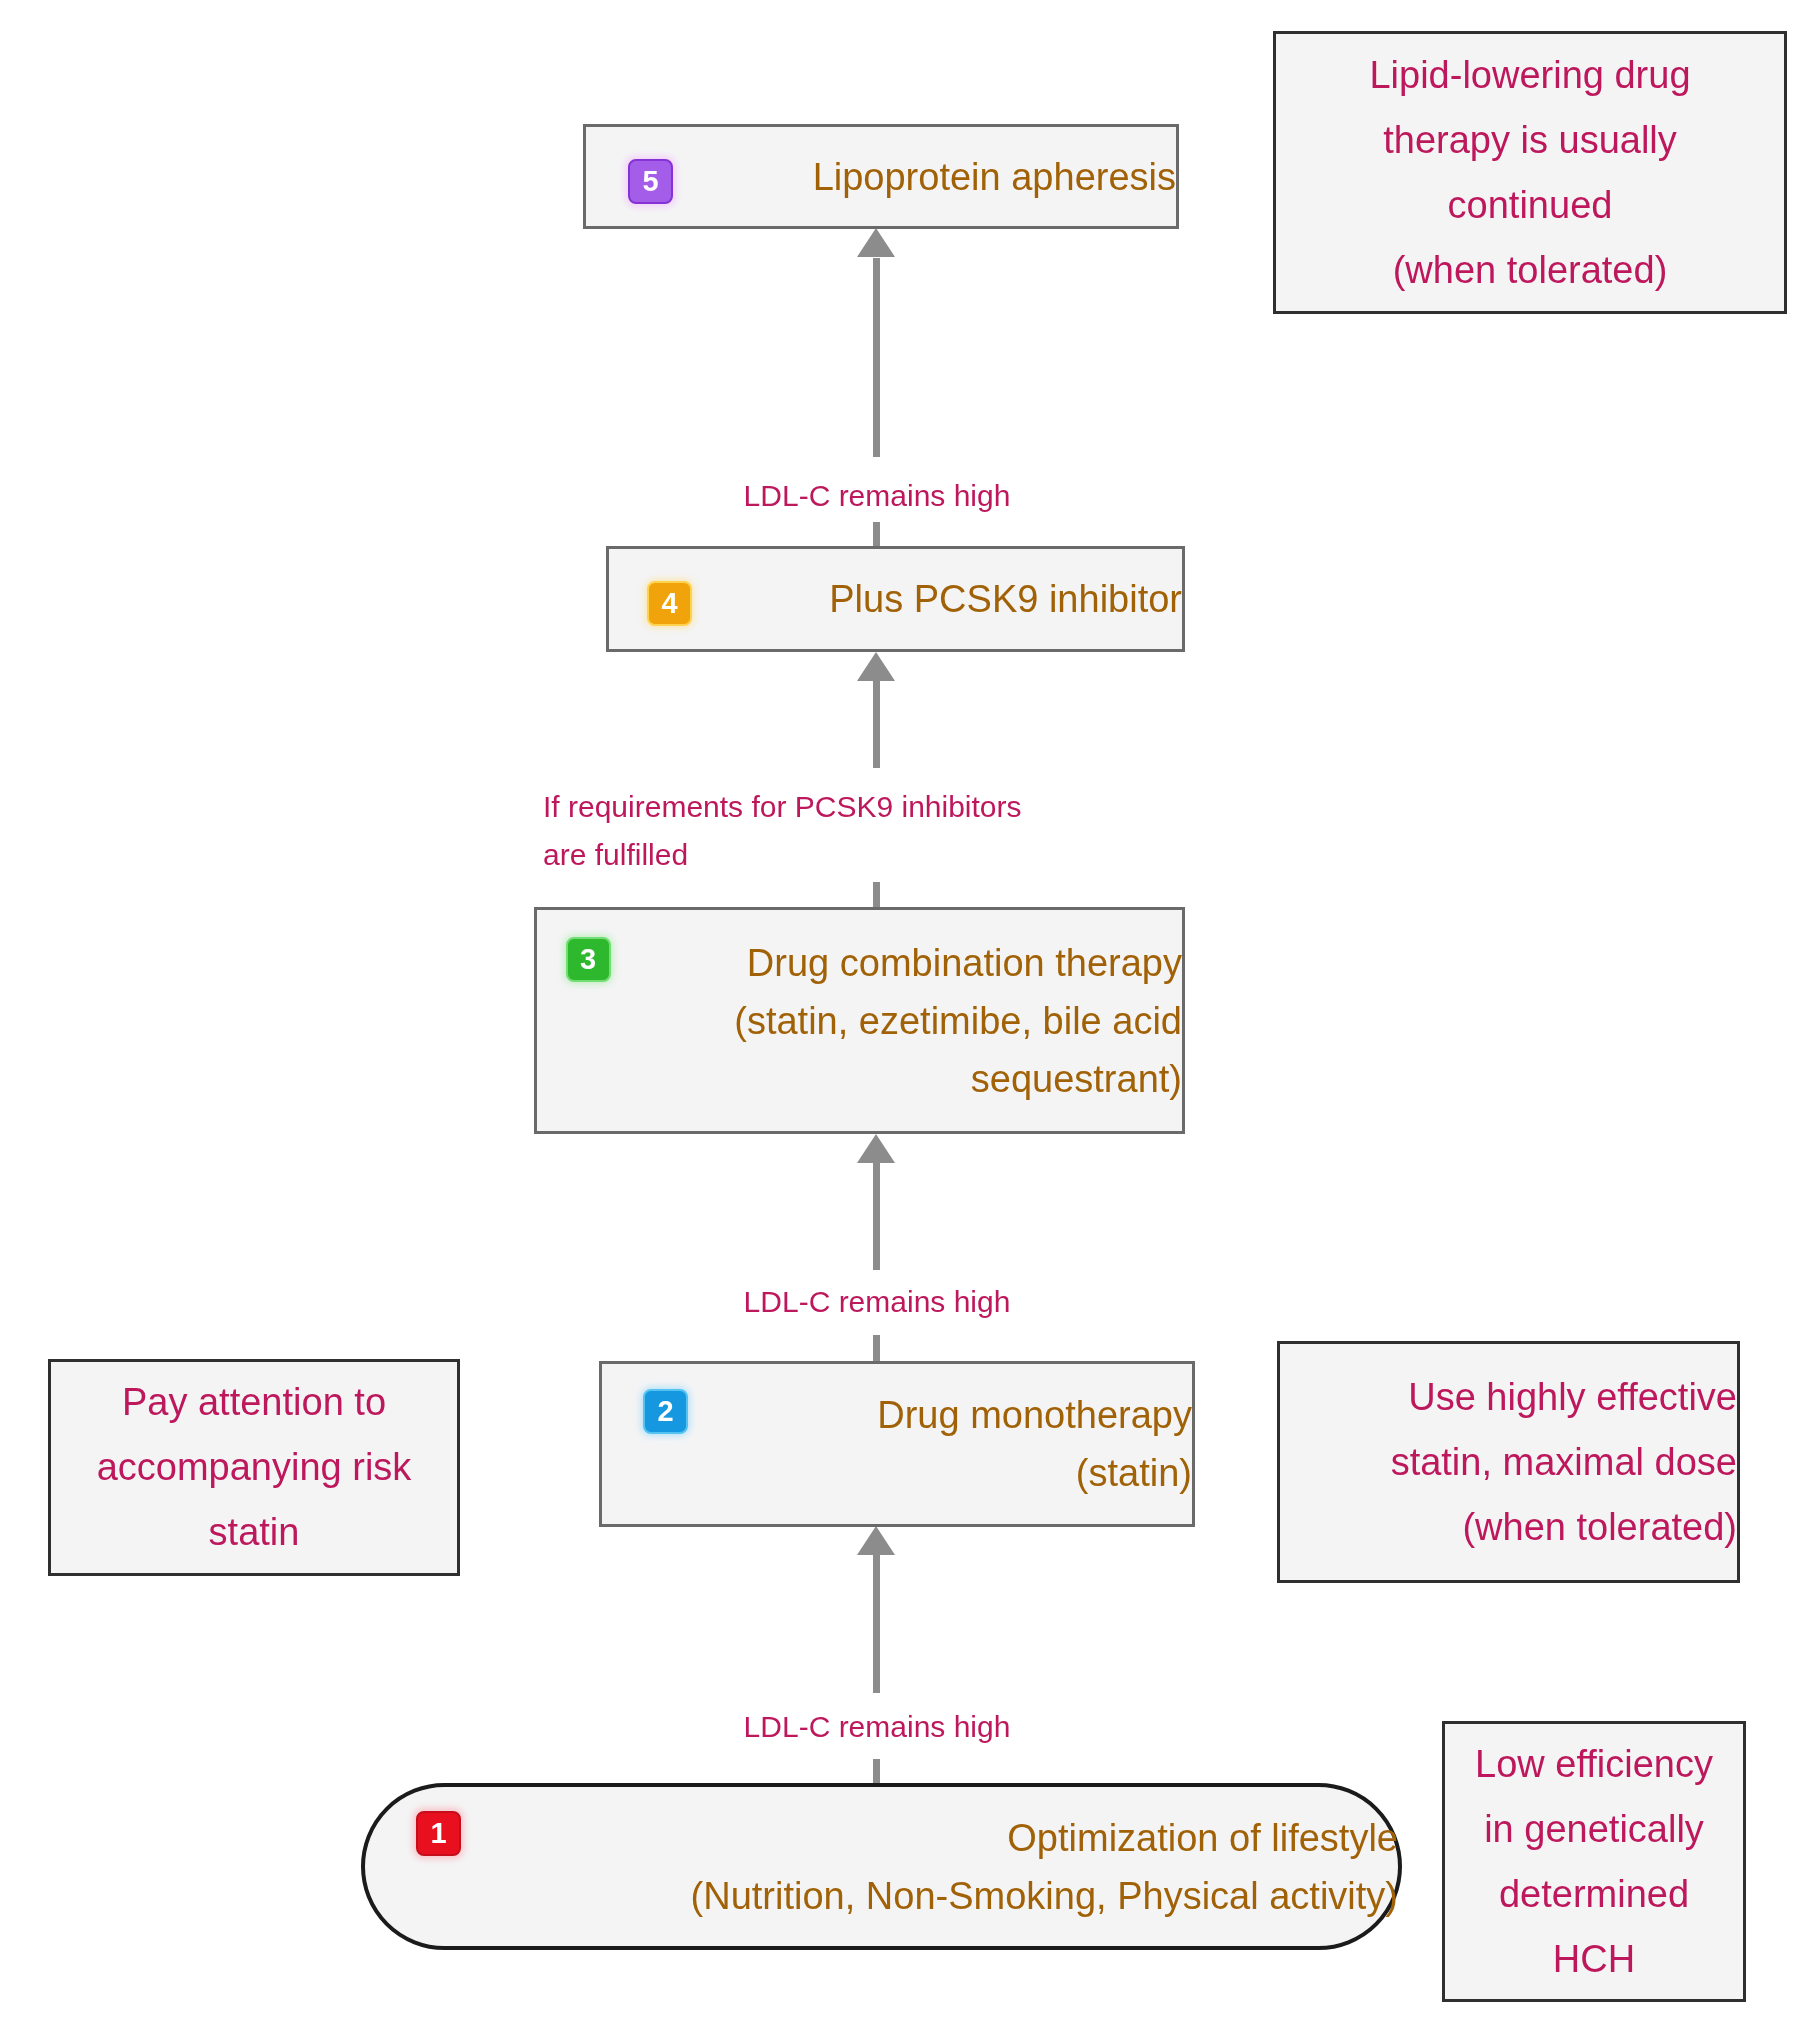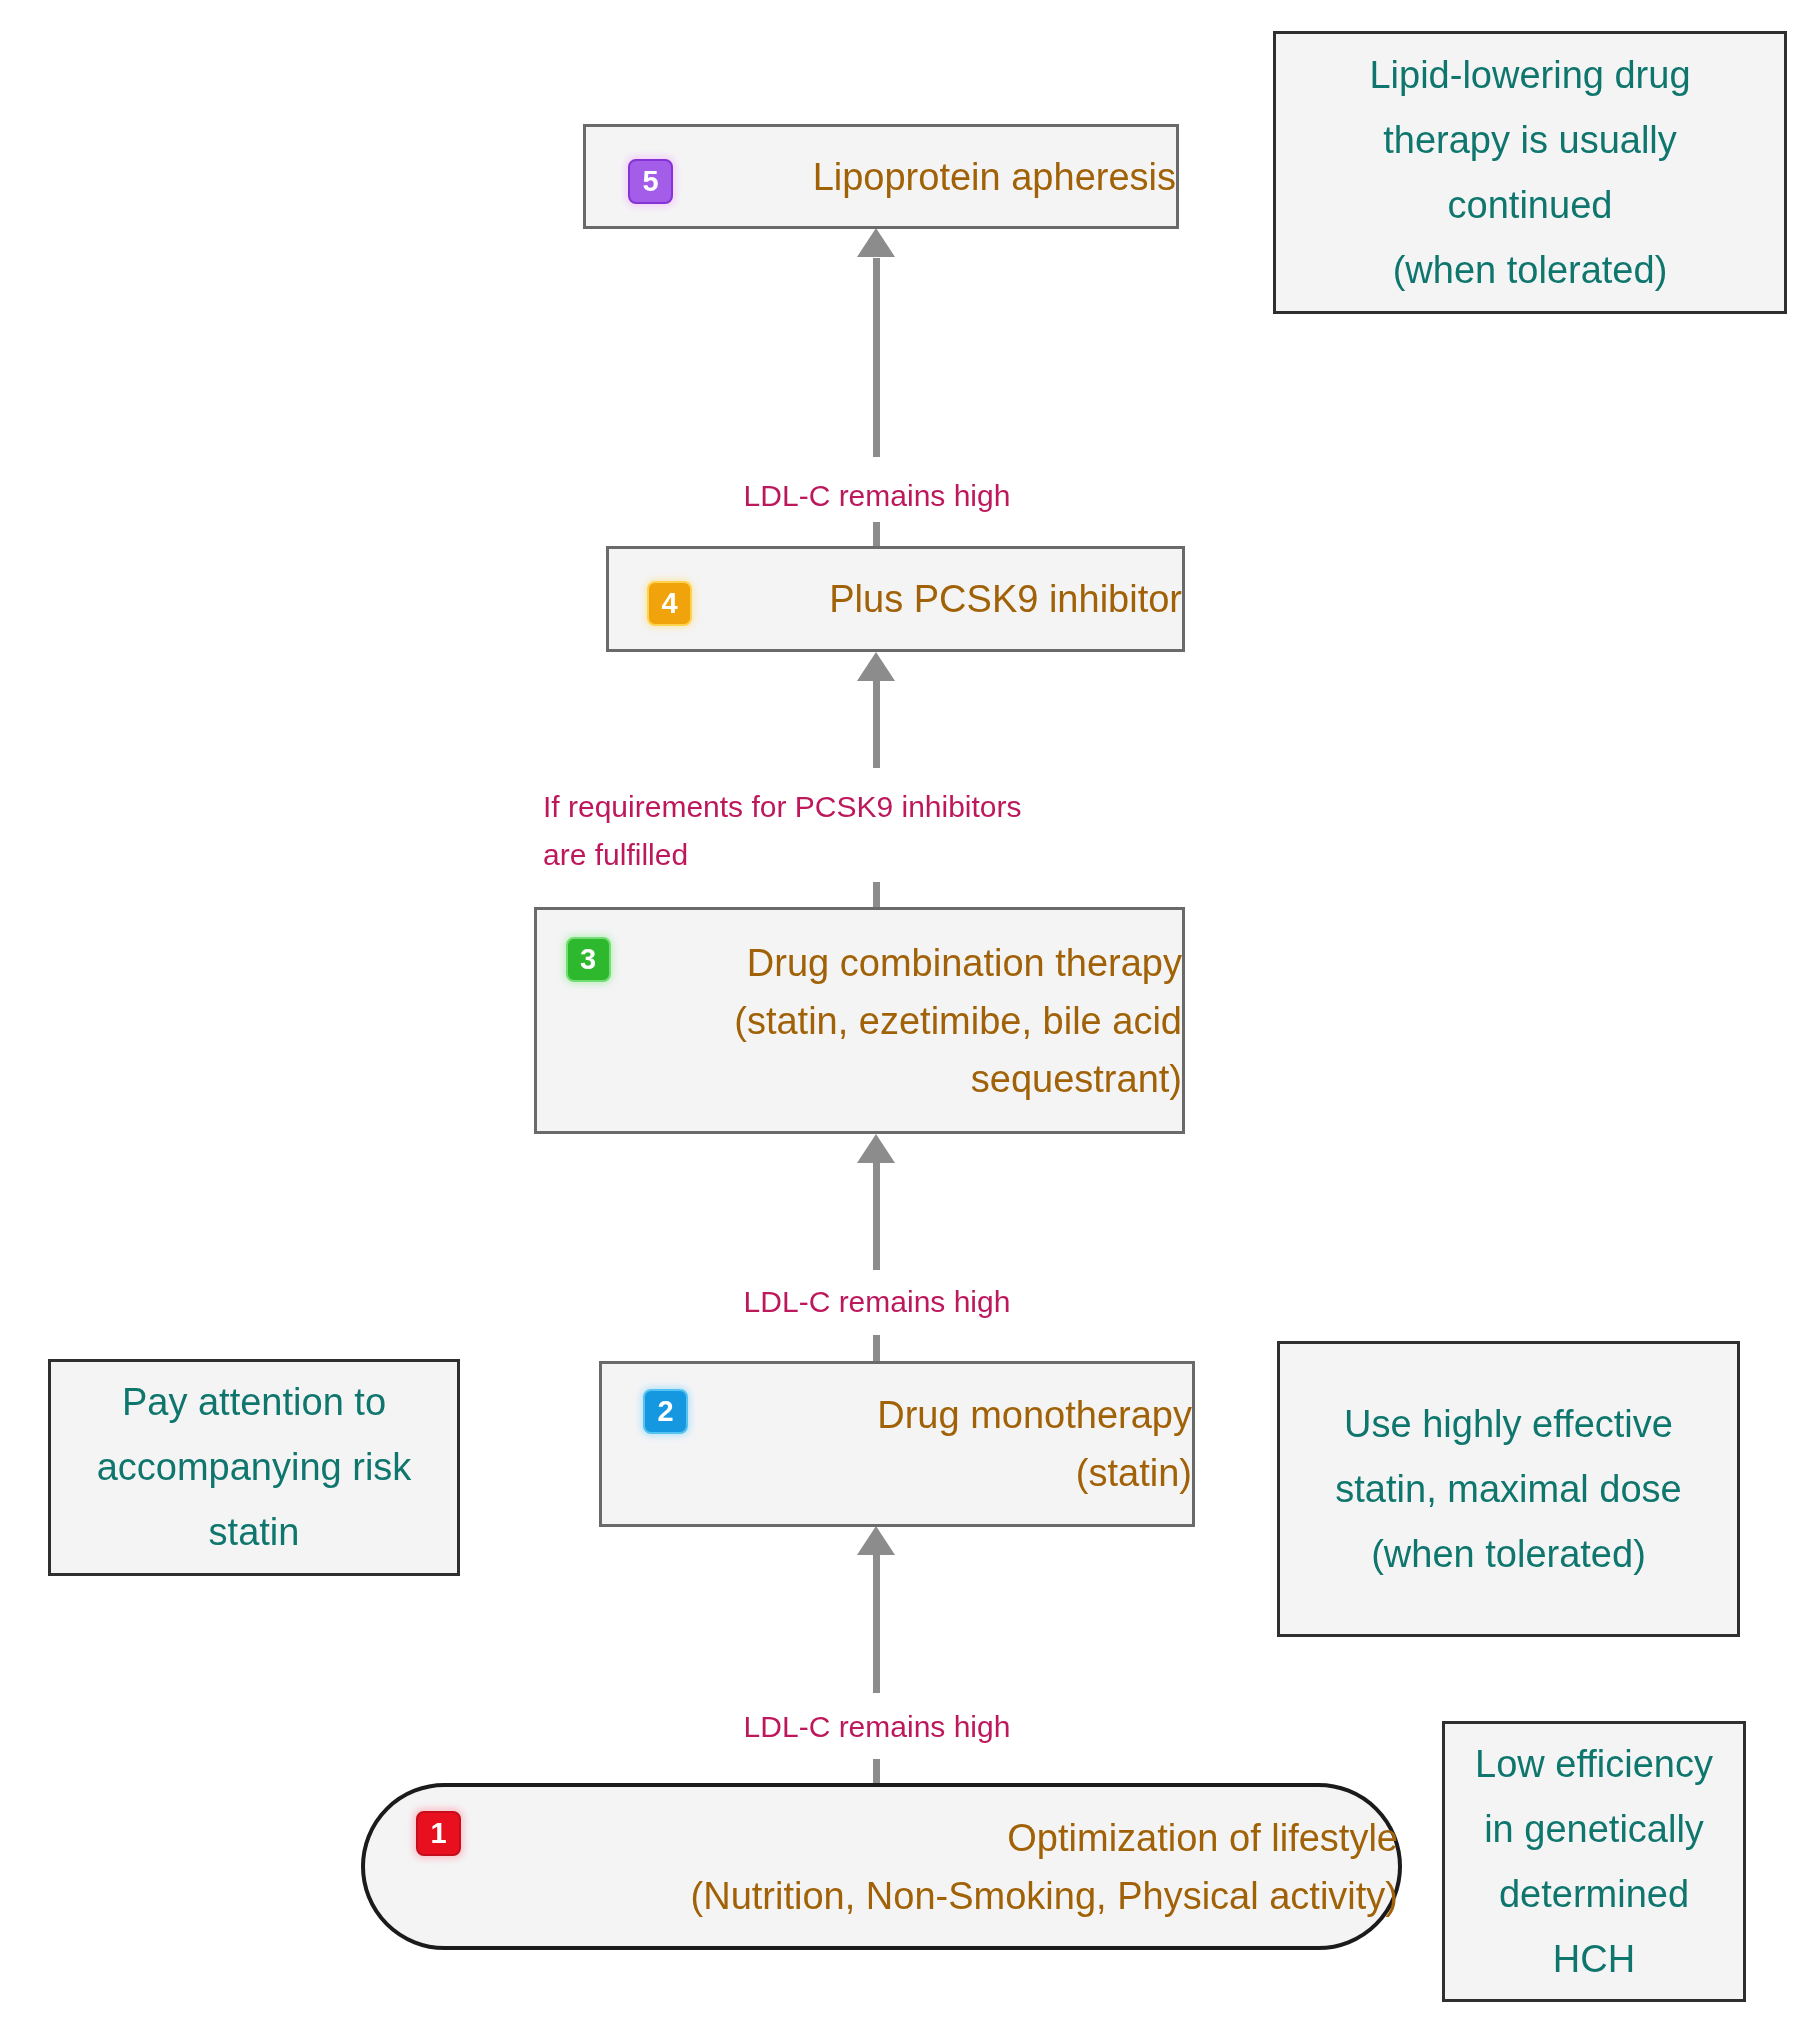--- a/index.html
+++ b/index.html
@@ -25,38 +25,38 @@
          color:#ffffff;font-weight:bold;font-size:29px;border:2.6px solid transparent;}
   .b1{background:#e8101f;border-color:#c60d1b;box-shadow:0 0 6.6px 2.6px rgba(255,140,150,.45);}
   .b2{background:#1598e0;border-color:#55c3f2;box-shadow:0 0 6.6px 2px rgba(120,210,255,.5);}
   .b3{background:#2eb82e;border-color:#72dd72;box-shadow:0 0 6.6px 2px rgba(140,235,140,.5);}
   .b4{background:#f0a30a;border-color:#ffd24d;box-shadow:0 0 6.6px 2px rgba(255,220,120,.55);}
   .b5{background:#a35de8;border-color:#8633d6;box-shadow:0 0 6.6px 2.6px rgba(240,160,255,.4);}
 
   
   .note{position:absolute;background:#f4f4f5;border:3.3px solid #2f2f2f;box-sizing:border-box;
         display:flex;flex-direction:column;justify-content:center;
-        text-align:center;font-size:38px;line-height:65px;color:#0f766e;}
+        text-align:center;font-size:38px;line-height:65px;color:#be185d;}
 
   
   #box5{left:583px;top:124px;width:596px;height:105px;}
   #box4{left:606px;top:546px;width:579px;height:106px;}
   #box3{left:534px;top:907px;width:651px;height:227px;}
   #box2{left:599px;top:1361px;width:596px;height:166px;}
   #box1{left:361px;top:1783px;width:1041px;height:167px;}
 
   #badge5{left:42px;top:32px;}
   #badge4{left:38px;top:32px;}
   #badge3{left:28.5px;top:26.5px;}
   #badge2{left:41px;top:24.5px;}
   #badge1{left:51px;top:24px;}
 
   #noteTR{left:1273px;top:31px;width:514px;height:283px;}
   #noteL{left:48px;top:1359px;width:412px;height:217px;}
-  #noteR{left:1277px;top:1341px;width:463px;height:296px;}
+  #noteR{left:1277px;top:1341px;width:463px;height:242px;text-align:right;}
   #noteBR{left:1442px;top:1721px;width:304px;height:281px;}
 
   
   #ah45{left:857px;top:228px;}
   #ln45{left:873px;top:258px;height:199px;}
   #lb45{top:477px;}
   #st45{left:873px;top:522px;height:27px;}
   
   #ah34{left:857px;top:652px;}
   #ln34{left:873px;top:681px;height:87px;}

